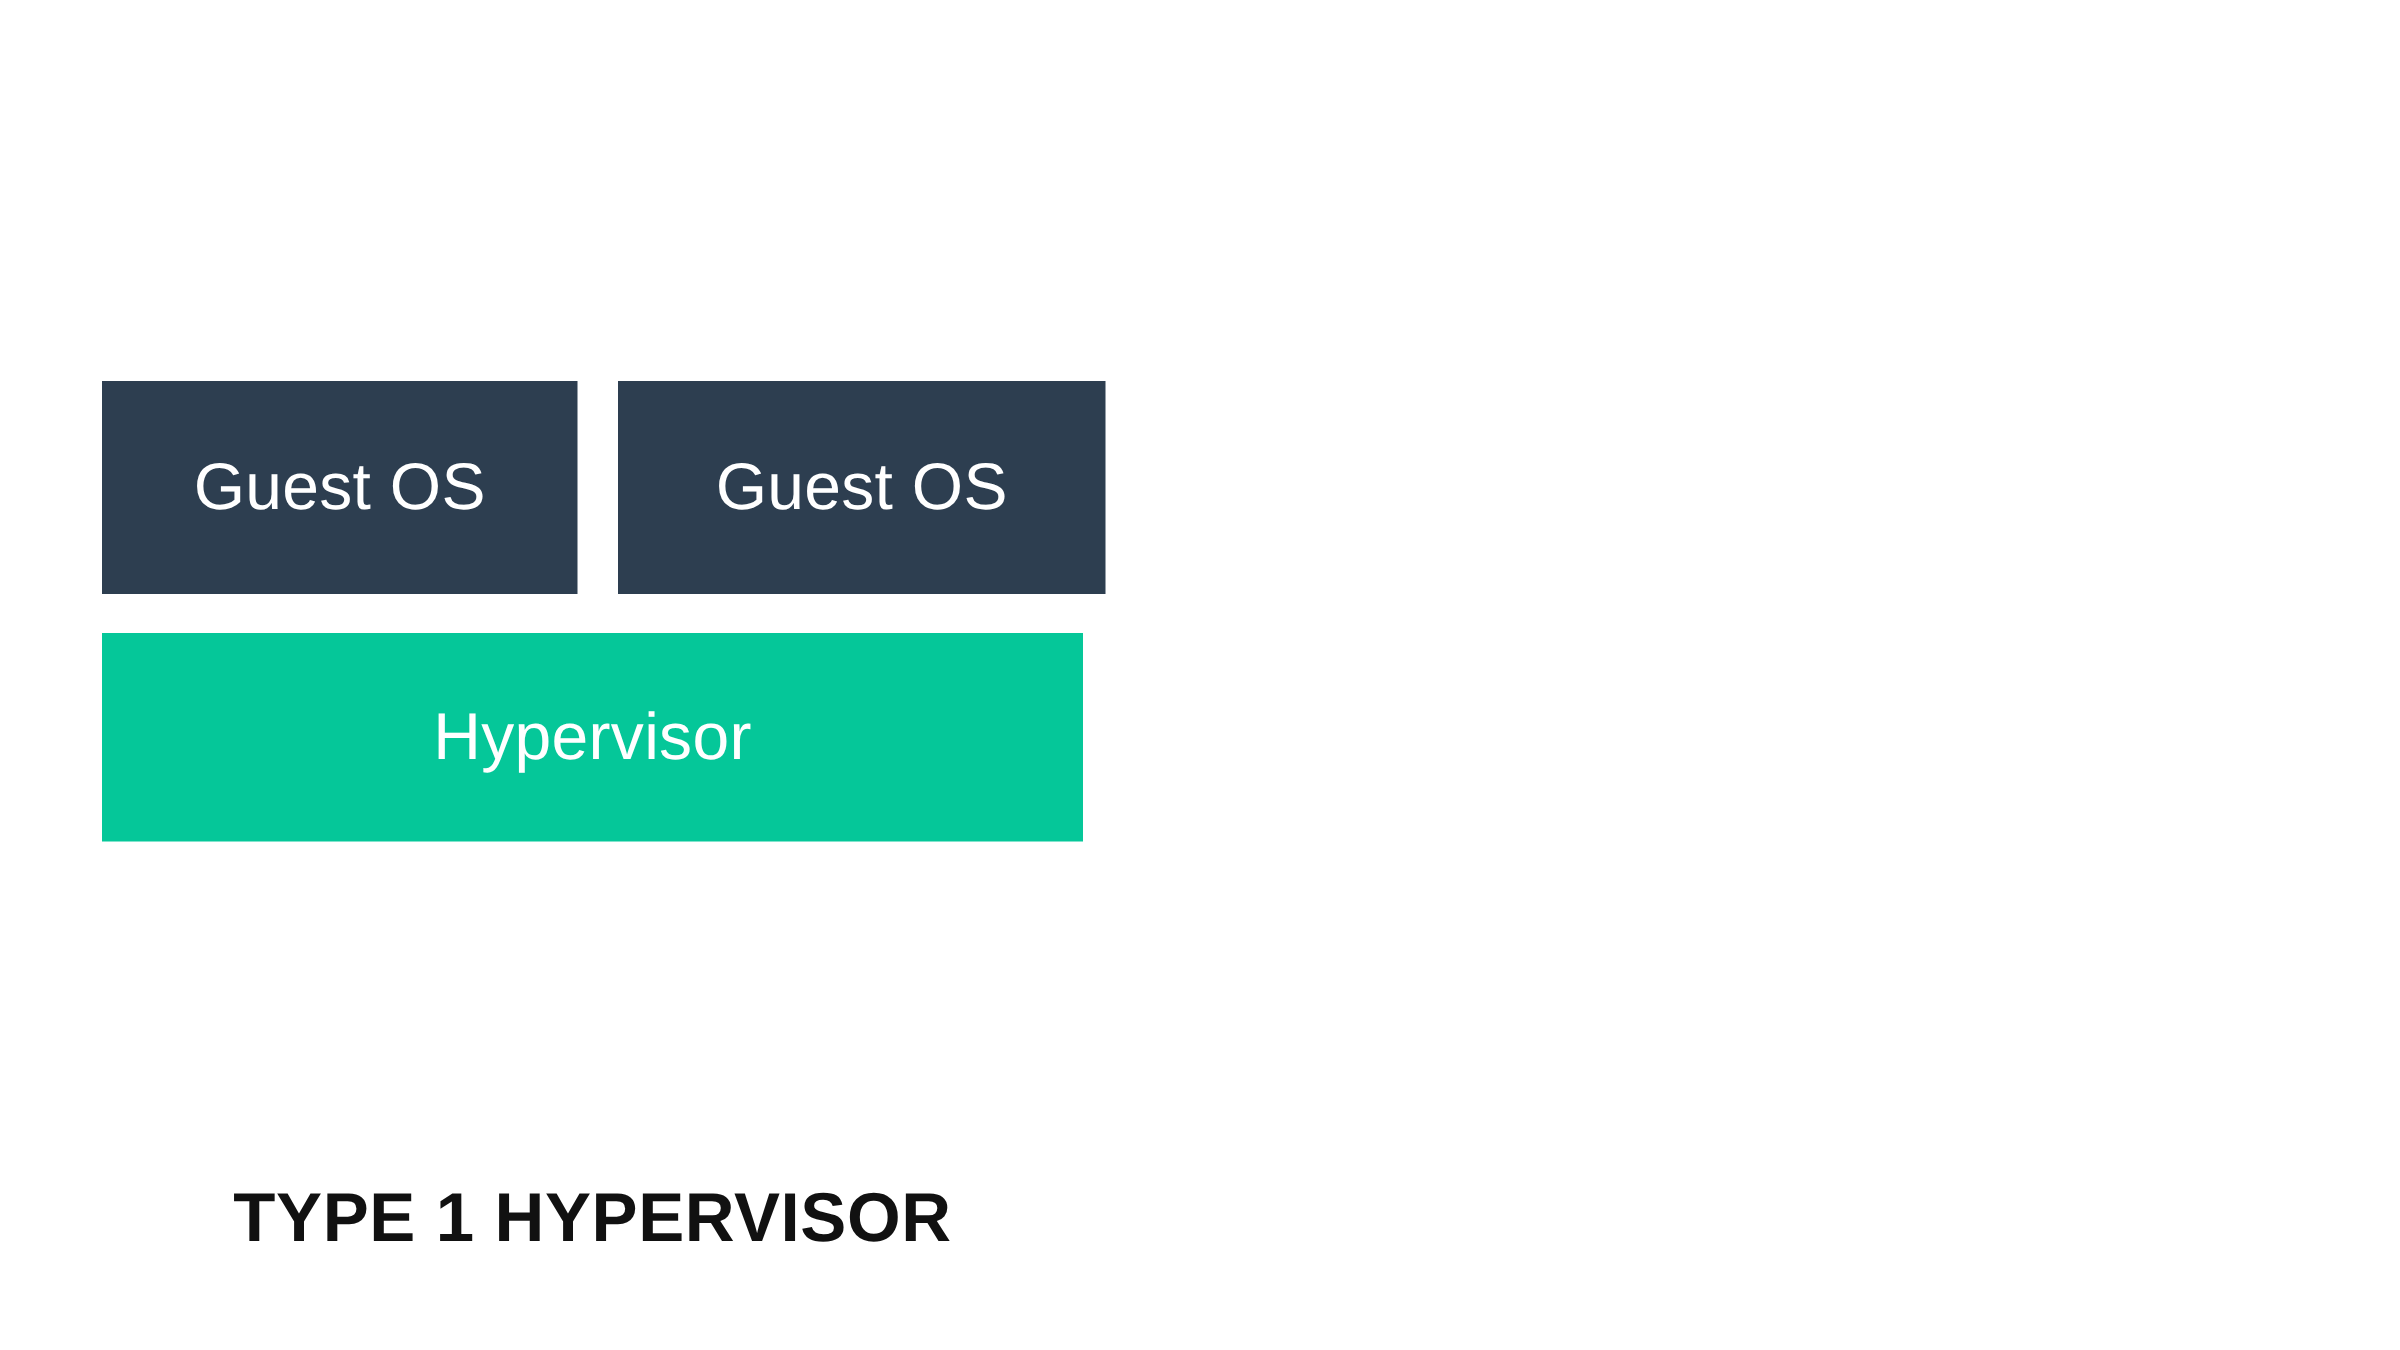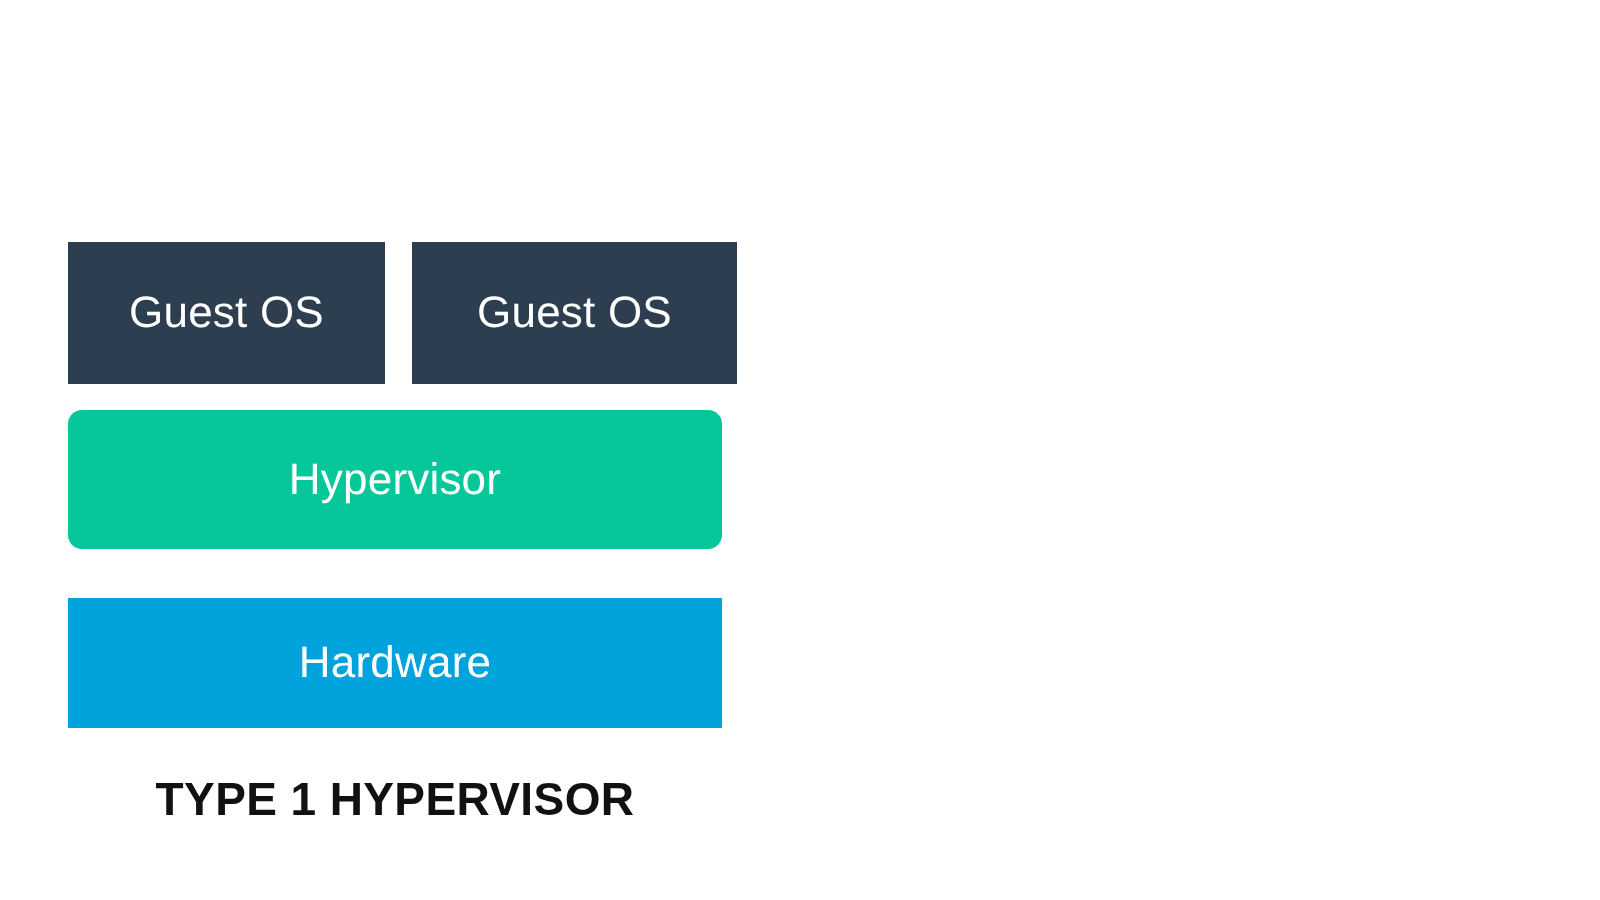--- a/index.html
+++ b/index.html
@@ -12,21 +12,21 @@
     height: 900px;
     position: relative;
     overflow: hidden;
     font-family: "Liberation Sans", sans-serif;
     -webkit-font-smoothing: antialiased;
   }
 
   #diagram {
     position: absolute;
     left: 0;
-    top: 0;
+    top: 12px;
     width: 1600px;
     height: 668px;
   }
 
   .column {
     position: absolute;
     top: 0;
     height: 900px;
   }
   .column.left  { left: 0;   width: 800px; }
@@ -53,21 +53,21 @@
   }
 
   
   .c-guest { background: #2d3e50; }
   .c-hyper { background: #05c799; }
   .c-hw    { background: #00a3dc; }
 
   
   .l-guest-1 { left: 68px;  top: 242px; width: 317px; height: 142px; }
   .l-guest-2 { left: 412px; top: 242px; width: 325px; height: 142px; }
-  .l-hyper   { left: 68px;  top: 410px; width: 654px; height: 139px; border-radius: 14px; }
+  .l-hyper   { left: 68px;  top: 410px; width: 654px; height: 139px; }
   .l-hw      { left: 68px;  top: 598px; width: 654px; height: 130px; }
 
   
   .caption {
     position: absolute;
     text-align: center;
     font-size: 46px;
     font-weight: bold;
     color: #111111;
     letter-spacing: 0.4px;
@@ -87,23 +87,20 @@
     </div>
 
     <div class="block c-guest l-guest-2">
       <span class="label">Guest OS</span>
     </div>
 
     <div class="block c-hyper l-hyper">
       <span class="label">Hypervisor</span>
     </div>
 
-    <div class="block c-hw l-hw">
-      <span class="label">Hardware</span>
-    </div>
 
     <div class="caption left-cap">TYPE 1 HYPERVISOR</div>
   </div>
 
   <div class="column right">
 
     
 
     
 

